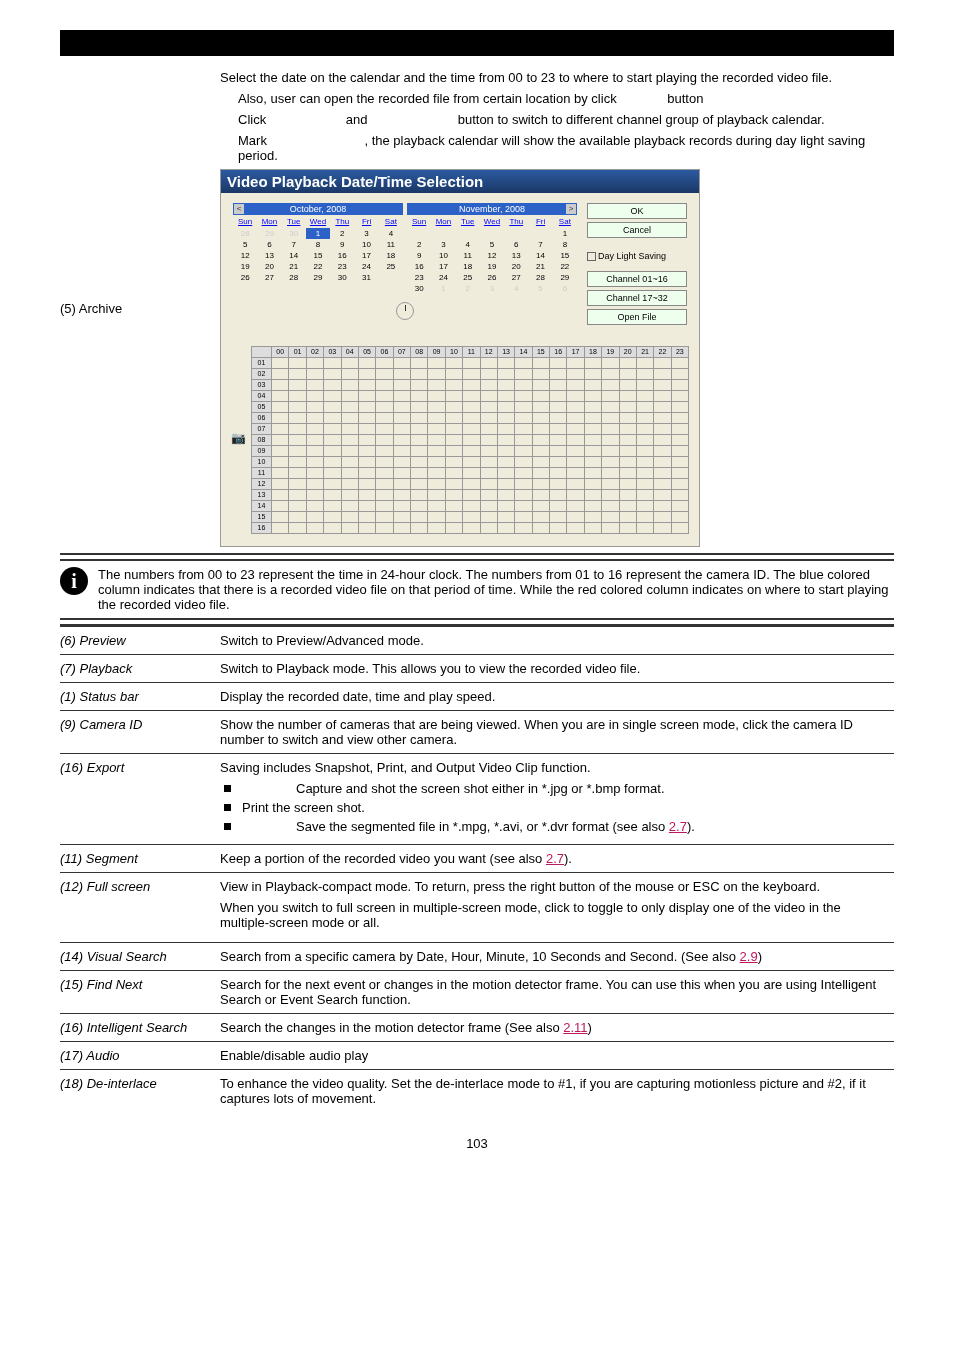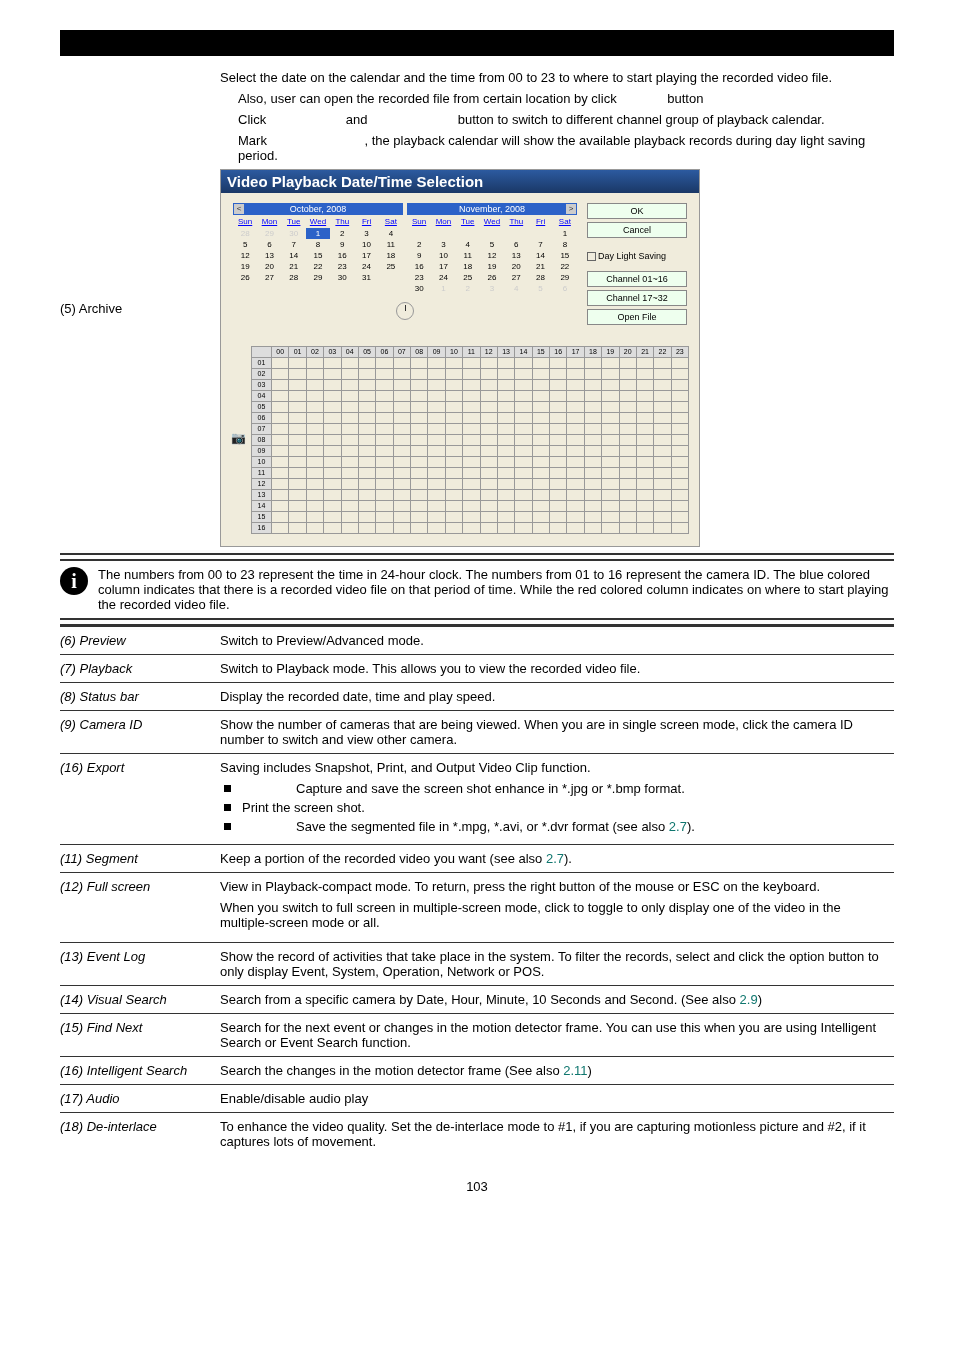--- a/index.html
+++ b/index.html
@@ -8,21 +8,21 @@
   .blackbar{background:#000;height:26px;margin-bottom:8px;}
 
   .row{display:flex;border-top:1px solid #333;padding:6px 0;}
   .row.noline{border-top:none;align-items:center;}
   .lcell{width:160px;padding-right:12px;flex:none;}
   .rcell{flex:1;}
   .para{margin-bottom:6px;display:block;}
   .indent{margin-left:18px;display:block;}
   .indent2{margin-left:54px;display:block;}
 
-  .link{color:#0f766e;cursor:pointer;}
+  .link{color:#be185d;text-decoration:underline;cursor:pointer;}
 
   .infoband{border-top:2px solid #333;border-bottom:2px solid #333;padding:4px 0;}
   .infoinner{border-top:2px solid #333;border-bottom:2px solid #333;padding:6px 0;display:flex;gap:10px;}
   .icircle{width:28px;height:28px;border-radius:50%;background:#000;color:#fff;font-family:serif;font-weight:bold;font-size:20px;display:flex;align-items:center;justify-content:center;flex:none;}
 
   
   .cal-wrap{background:#f0ecdc;border:1px solid #999;width:480px;font-size:9px;}
   .cal-title{background:linear-gradient(#2c5aa0,#1a3866);color:#fff;padding:3px 6px;font-size:15px;font-weight:bold;}
   .cal-body{padding:10px 12px;display:flex;gap:10px;}
   .cal-left{flex:1;}
@@ -665,58 +665,54 @@
     <tbody>
         <tr>
           <td>(6) Preview</td>
           <td>Switch to Preview/Advanced mode.</td>
         </tr>
     <tr>
           <td>(7) Playback</td>
           <td>Switch to Playback mode. This allows you to view the recorded video file.</td>
         </tr>
     <tr>
-          <td>(8) Status bar</td>
+          <td>(1) Status bar</td>
           <td>Display the recorded date, time and play speed.</td>
         </tr>
     <tr>
           <td>(9) Camera ID</td>
           <td>Show the number of cameras that are being viewed. When you are in single screen mode, click the camera ID number to switch and view other camera.</td>
         </tr>
     <tr>
       <td>(16) Export</td>
       <td>
         <span class="para">Saving includes Snapshot, Print, and Output Video Clip function.</span>
         <ul class="bullets">
           <li>
-                <span class="indent2">Capture and save the screen shot enhance in *.jpg or *.bmp format.</span>
+                <span class="indent2">Capture and shot the screen shot either in *.jpg or *.bmp format.</span>
               </li>
           <li><span>Print the screen shot.</span></li>
           <li>
                 <span class="indent2"><span>Save the segmented file in *.mpg, *.avi, or *.dvr format (see also </span><a class="link">2.7</a><span>).</span></span>
               </li>
         </ul>
       </td>
     </tr>
     <tr>
       <td>(11) Segment</td>
       <td><span>Keep a portion of the recorded video you want (see also </span><a class="link">2.7</a><span>).</span></td>
     </tr>
     <tr>
       <td>(12) Full screen</td>
       <td>
         <span class="para">View in Playback-compact mode. To return, press the right button of the mouse or ESC on the keyboard.</span>
         <span class="para">When you switch to full screen in multiple-screen mode,            click to toggle to only display one of the video in the multiple-screen mode or all.</span>
       </td>
     </tr>
     <tr>
-          <td>(13) Event Log</td>
-          <td>Show the record of activities that take place in the system. To filter the records, select and click the option button to only display Event, System, Operation, Network or POS.</td>
-        </tr>
-    <tr>
       <td>(14) Visual Search</td>
       <td><span>Search from a specific camera by Date, Hour, Minute, 10 Seconds and Second. (See also </span><a class="link">2.9</a><span>)</span></td>
     </tr>
     <tr>
           <td>(15) Find Next</td>
           <td>Search for the next event or changes in the motion detector frame. You can use this when you are using Intelligent Search or Event Search function.</td>
         </tr>
     <tr>
       <td>(16) Intelligent Search</td>
       <td><span>Search the changes in the motion detector frame (See also </span><a class="link">2.11</a><span>)</span></td>

